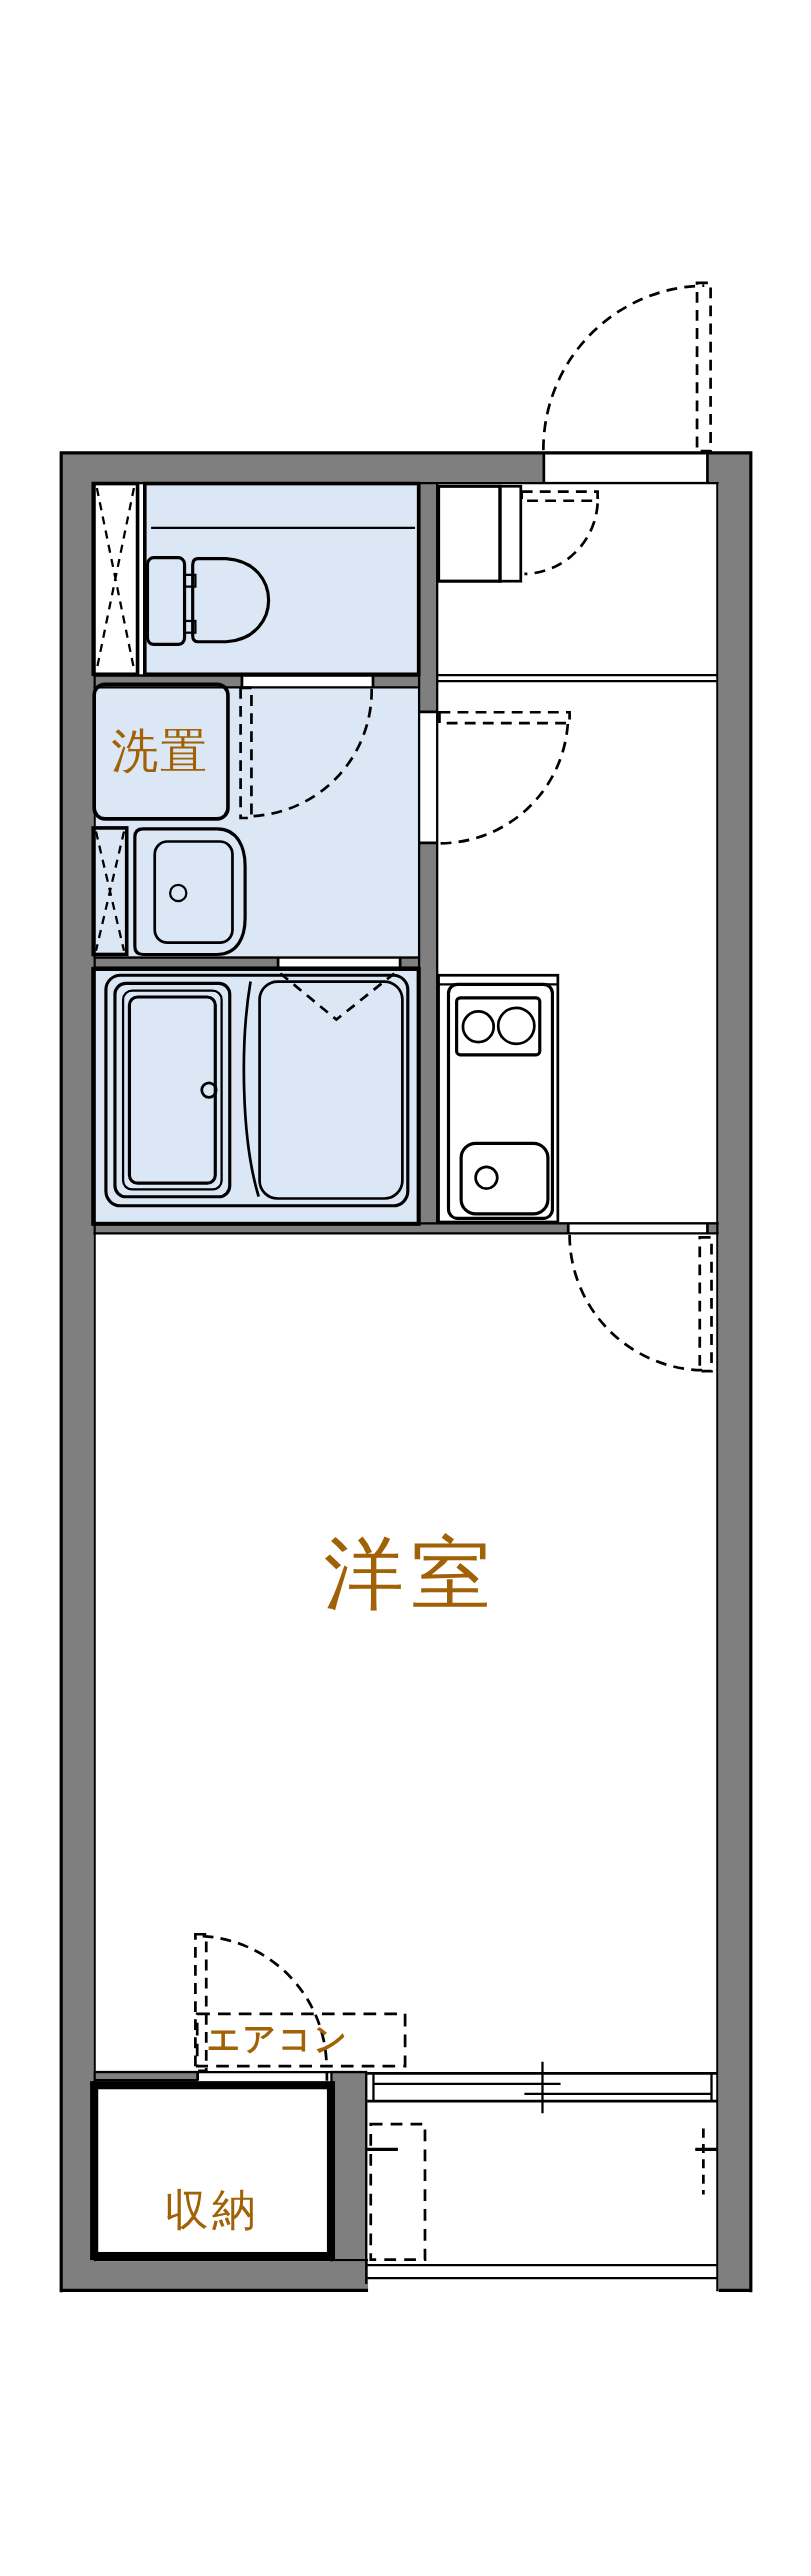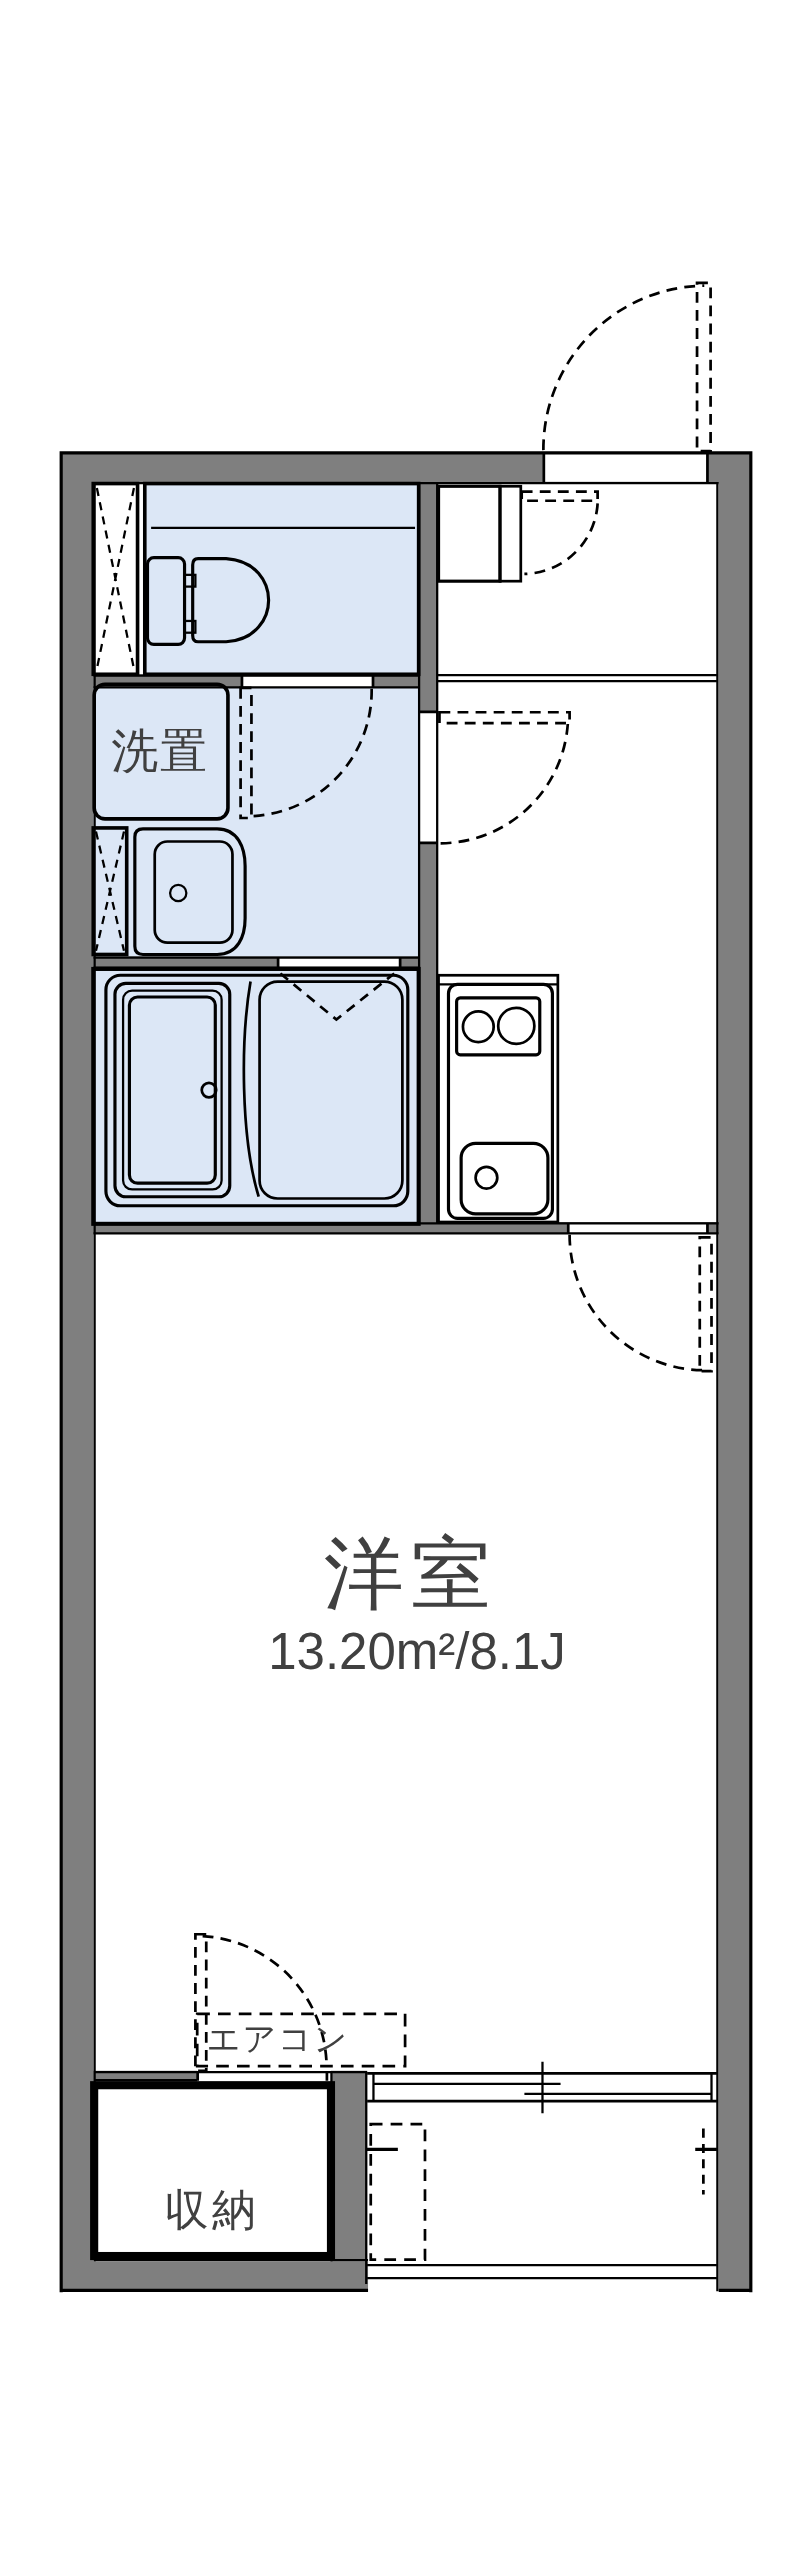--- a/index.html
+++ b/index.html
@@ -4,26 +4,26 @@
 <style>
   html,body{margin:0;padding:0;background:#ffffff;}
   .canvas{position:relative;width:812px;height:2576px;background:var(--bg,#fff);overflow:hidden;
           font-family:"Liberation Sans", sans-serif;}
   .canvas svg{position:absolute;left:0;top:0;}
   .wallf{fill:var(--wall,#7f7f7f);}
   .bluef{fill:var(--blue,#dce7f6);}
   .creamf{fill:var(--cream,#fcf0da);}
   .whitef{fill:#ffffff;}
   .ln{stroke:var(--line,#000);fill:none;}
-  .lbl{position:absolute;transform:translate(-50%,-50%);color:#404040;white-space:nowrap;
+  .lbl{position:absolute;transform:translate(-50%,-50%);color:#a16207;white-space:nowrap;
        font-family:"Liberation Sans", sans-serif;}
   .lbl-laundry{font-size:47px;letter-spacing:1.8px;}
   .lbl-room{font-size:80px;letter-spacing:7.2px;}
   .lbl-area{font-size:51px;letter-spacing:0px;}
-  .lbl-aircon{font-size:33px;letter-spacing:1.8px;}
+  .lbl-aircon{font-size:33px;letter-spacing:1.8px;font-weight:bold;}
   .lbl-storage{font-size:44px;letter-spacing:3.6px;margin-top:41px;}
 </style>
 </head>
 <body>
 
 <div class="canvas">
   <svg width="812" height="2576" viewBox="0 0 898 2850">
 
     <g>
       <rect class="bluef" x="160" y="535" width="303" height="211"></rect>
@@ -146,17 +146,16 @@
       <rect class="ln" stroke-width="3" stroke-dasharray="12 8" x="774" y="1369" width="13" height="148"></rect>
       <path class="ln" stroke-width="3" stroke-dasharray="12 8" d="M630,1366 A150,150 0 0 0 781,1516"></path>
       <rect class="ln" stroke-width="3" stroke-dasharray="12 8" x="216" y="2140" width="12" height="151"></rect>
       <path class="ln" stroke-width="3" stroke-dasharray="12 8" d="M224,2142 A146,146 0 0 1 361,2281"></path>
       <rect class="ln" stroke-width="3" stroke-dasharray="14 9" x="218" y="2228" width="230" height="58"></rect>
     </g>
   </svg>
 
   <div class="lbl lbl-laundry" style="left:160px;top:751px;">洗置</div>
   <div class="lbl lbl-room" style="left:411px;top:1575px;">洋室</div>
-  <div class="lbl lbl-area" style="left:417px;top:1651px;">13.20m²/8.1J</div>
   <div class="lbl lbl-aircon" style="left:278px;top:2039px;">エアコン</div>
   <div class="lbl lbl-storage" style="left:212px;top:2169px;">収納</div>
 </div>
 
 
 </body></html>

